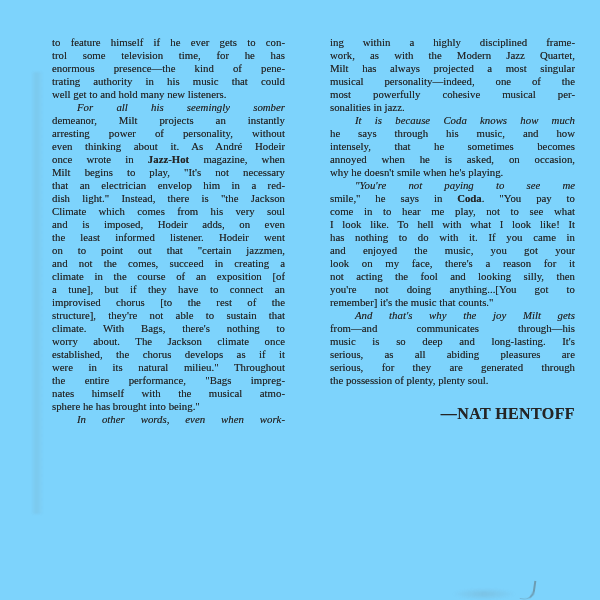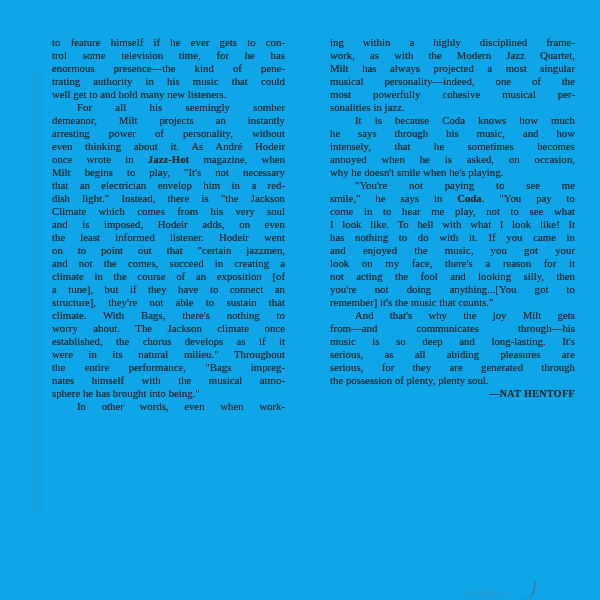--- a/index.html
+++ b/index.html
@@ -1,20 +1,20 @@
 <!DOCTYPE html>
 <html><head>
 <meta charset="utf-8">
 <style>
   html, body { margin: 0; padding: 0; background: #ffffff; }
   .screen {
     position: relative;
     width: 600px;
     height: 600px;
-    background: #0ea5e9;
+    background: #7dd3fc;
     overflow: hidden;
     font-family: "Liberation Serif", serif;
     color: #252525;
   }
   .col {
     position: absolute;
     top: 36px;
     font-size: 10.8px;
     line-height: 13px;
     overflow: hidden;
@@ -22,27 +22,28 @@
   }
   .col-left  { left: 52px;  width: 233px; }
   .col-right { left: 330px; width: 245px; }
   .line {
     height: 13px;
     text-align: justify;
     text-align-last: justify;
     white-space: nowrap;
   }
   .line.end    { text-align-last: left; white-space: normal; }
-  .line.indent { padding-left: 25px; }
+  .line.indent { padding-left: 25px; font-style: italic; }
   .line.right  { text-align: right; text-align-last: right; }
   .line .bold  { font-weight: 700; }
   .line.author {
     font-weight: 700;
-    font-size: 10px;
+    font-size: 16px;
     letter-spacing: 0.4px;
+    margin-top: 20px;
   }
   .scan-edge {
     position: absolute;
     left: 31px; top: 72px;
     width: 11px; height: 442px;
     background: linear-gradient(90deg,
       rgba(120,120,115,0.00),
       rgba(120,120,115,0.11) 45%,
       rgba(120,120,115,0.03));
     filter: blur(1px);
@@ -85,20 +86,21 @@
       <div class="line"><span>Milt begins to play, "It's not necessary</span></div>
       <div class="line"><span>that an electrician envelop him in a red-</span></div>
       <div class="line"><span>dish light." Instead, there is "the Jackson</span></div>
       <div class="line"><span>Climate which comes from his very soul</span></div>
       <div class="line"><span>and is imposed, Hodeir adds, on even</span></div>
       <div class="line"><span>the least informed listener. Hodeir went</span></div>
       <div class="line"><span>on to point out that "certain jazzmen,</span></div>
       <div class="line"><span>and not the comes, succeed in creating a</span></div>
       <div class="line"><span>climate in the course of an exposition [of</span></div>
       <div class="line"><span>a tune], but if they have to connect an</span></div>
+      <div class="line"><span>improvised chorus [to the rest of the</span></div>
       <div class="line"><span>structure], they're not able to sustain that</span></div>
       <div class="line"><span>climate. With Bags, there's nothing to</span></div>
       <div class="line"><span>worry about. The Jackson climate once</span></div>
       <div class="line"><span>established, the chorus develops as if it</span></div>
       <div class="line"><span>were in its natural milieu." Throughout</span></div>
       <div class="line"><span>the entire performance, "Bags impreg-</span></div>
       <div class="line"><span>nates himself with the musical atmo-</span></div>
       <div class="line end"><span>sphere he has brought into being."</span></div>
       <div class="line indent"><span>In other words, even when work-</span></div>
     </div>

